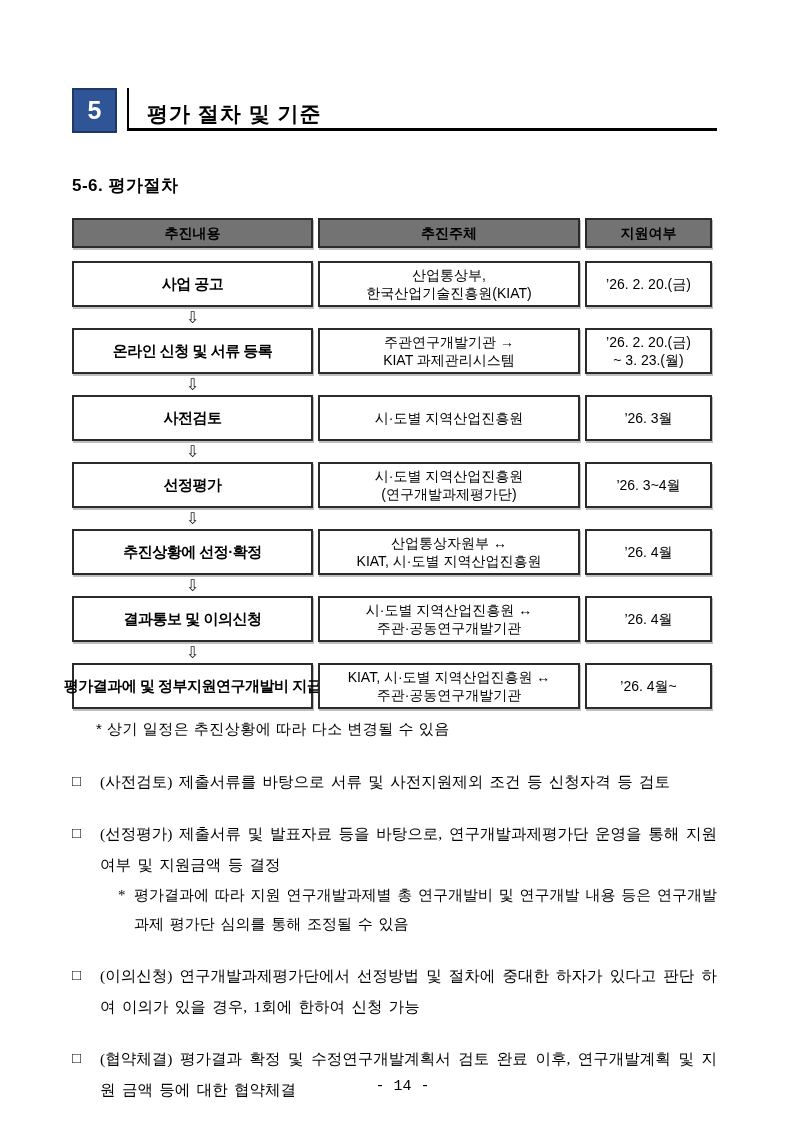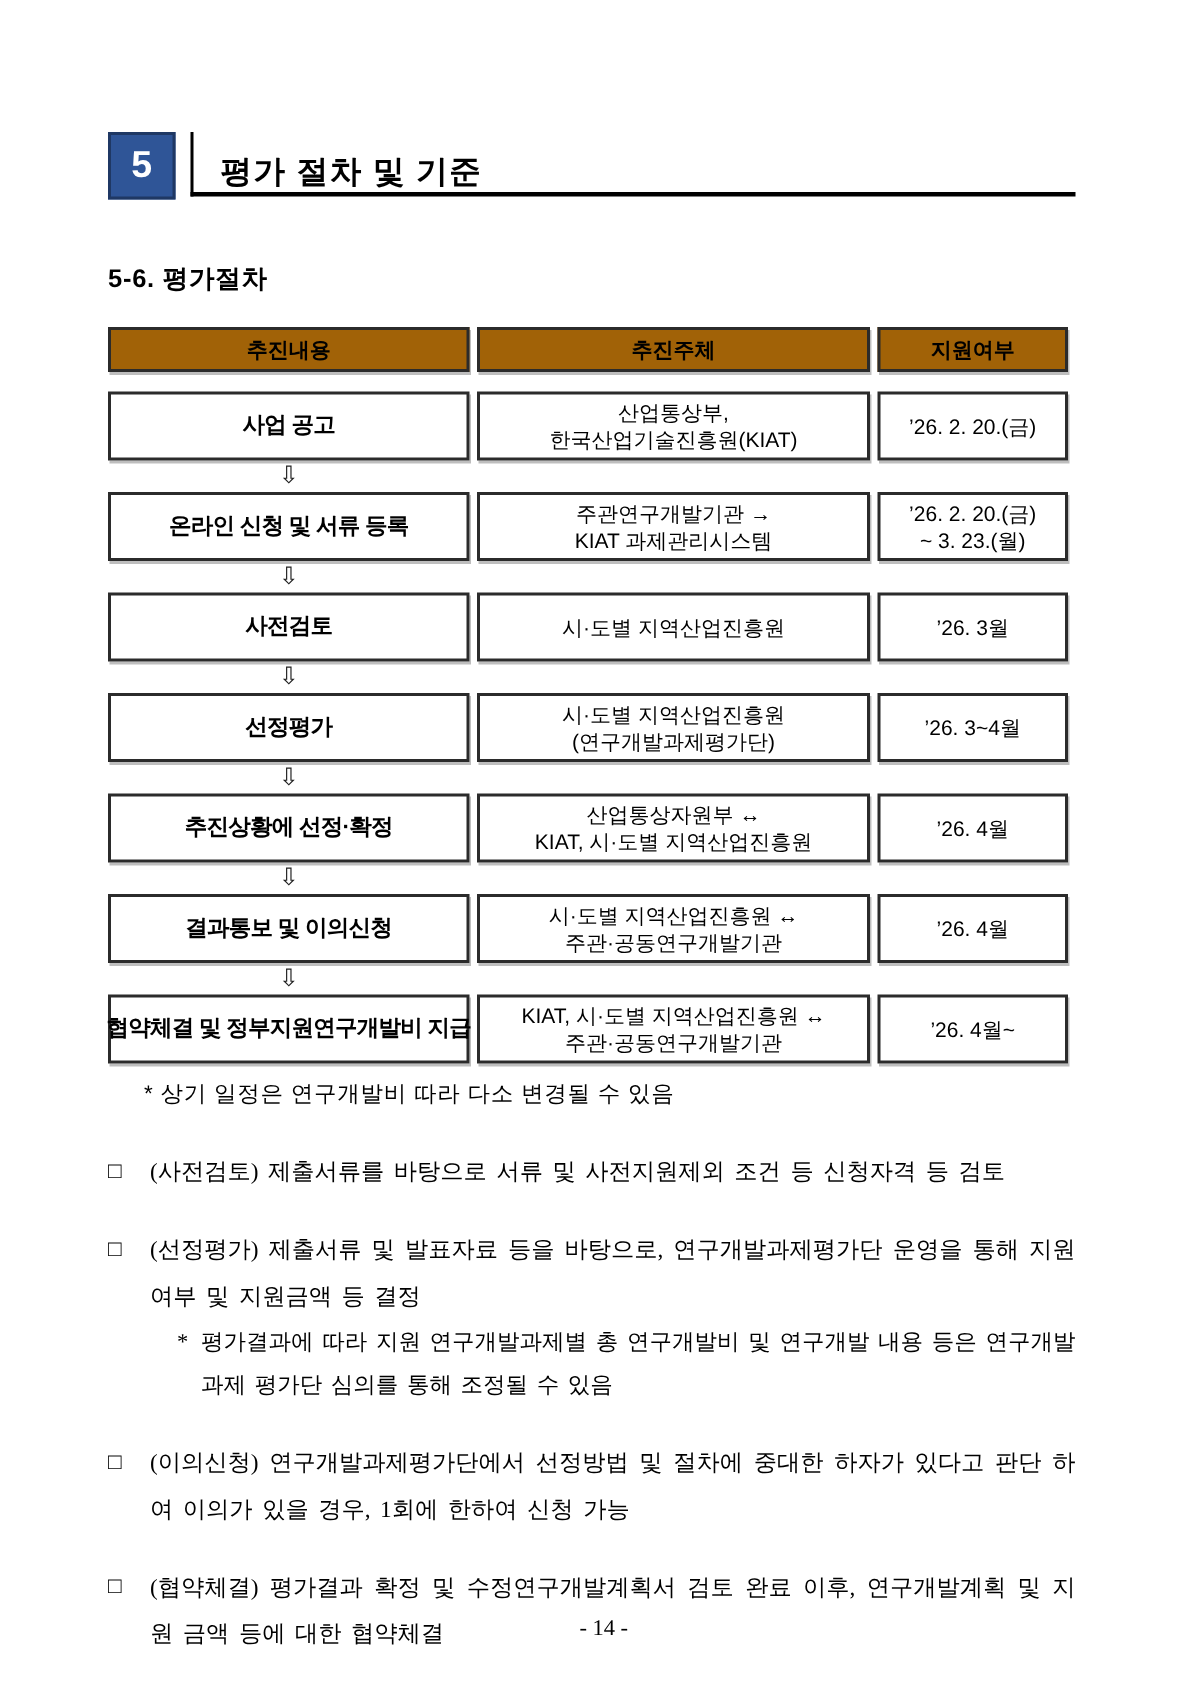--- a/index.html
+++ b/index.html
@@ -63,21 +63,21 @@
     border: 2px solid #2b2b2b;
     box-shadow: 1px 2px 0 rgba(110,110,110,0.45);
     background: #fff;
     display: flex; align-items: center; justify-content: center;
     text-align: center;
     white-space: pre-line;
     line-height: 1.3;
   }
   .head {
     height: 30px;
-    background: #a16207;
+    background: #737373;
     font-size: 14px; font-weight: 700;
   }
   .header-row { margin-bottom: 13px; }
   .data-row .cell { height: 46px; }
   .step { font-size: 15px; font-weight: 700; letter-spacing: -0.5px; white-space: nowrap; }
   .subj { font-size: 14px; }
   .sched { font-size: 14px; }
   .arrow-row {
     width: 241px; height: 21px;
     display: flex; align-items: center; justify-content: center;
@@ -121,21 +121,21 @@
     line-height: 29px;
   }
   .subnote-marker { flex: 0 0 16px; }
   .subnote-text { flex: 1; text-align: justify; word-spacing: 2px; }
 
   
   .footer {
     position: absolute;
     left: 0; right: 0; bottom: 26px;
     text-align: center;
-    font-family: Liberation Serif, serif;
+    font-family: Liberation Mono, monospace;
     font-size: 15px;
     padding-left: 12px;
   }
 </style>
 </head>
 <body>
 
 <div class="doc">
 
   <div class="section-header">
@@ -209,27 +209,27 @@
       <div class="cell step">결과통보 및 이의신청</div>
       <div class="cell subj">시·도별 지역산업진흥원 ↔
 주관·공동연구개발기관</div>
       <div class="cell sched">’26. 4월</div>
     </div>
     <div class="arrow-row">
         <span class="arrow">⇩</span>
       </div>
 
     <div class="flow-row data-row">
-      <div class="cell step">협약체결 및 정부지원연구개발비 지급</div>
+      <div class="cell step">평가결과에 및 정부지원연구개발비 지급</div>
       <div class="cell subj">KIAT, 시·도별 지역산업진흥원 ↔
 주관·공동연구개발기관</div>
       <div class="cell sched">’26. 4월~</div>
     </div>
 
-    <div class="flow-note">* 상기 일정은 연구개발비 따라 다소 변경될 수 있음</div>
+    <div class="flow-note">* 상기 일정은 추진상황에 따라 다소 변경될 수 있음</div>
   </div>
 
   <div class="paras">
 
     <div class="para">
       <span class="bullet">□</span>
       <span class="ptext">(사전검토) 제출서류를 바탕으로 서류 및 사전지원제외 조건 등 신청자격 등 검토</span>
     </div>
 
     <div class="para-block">

